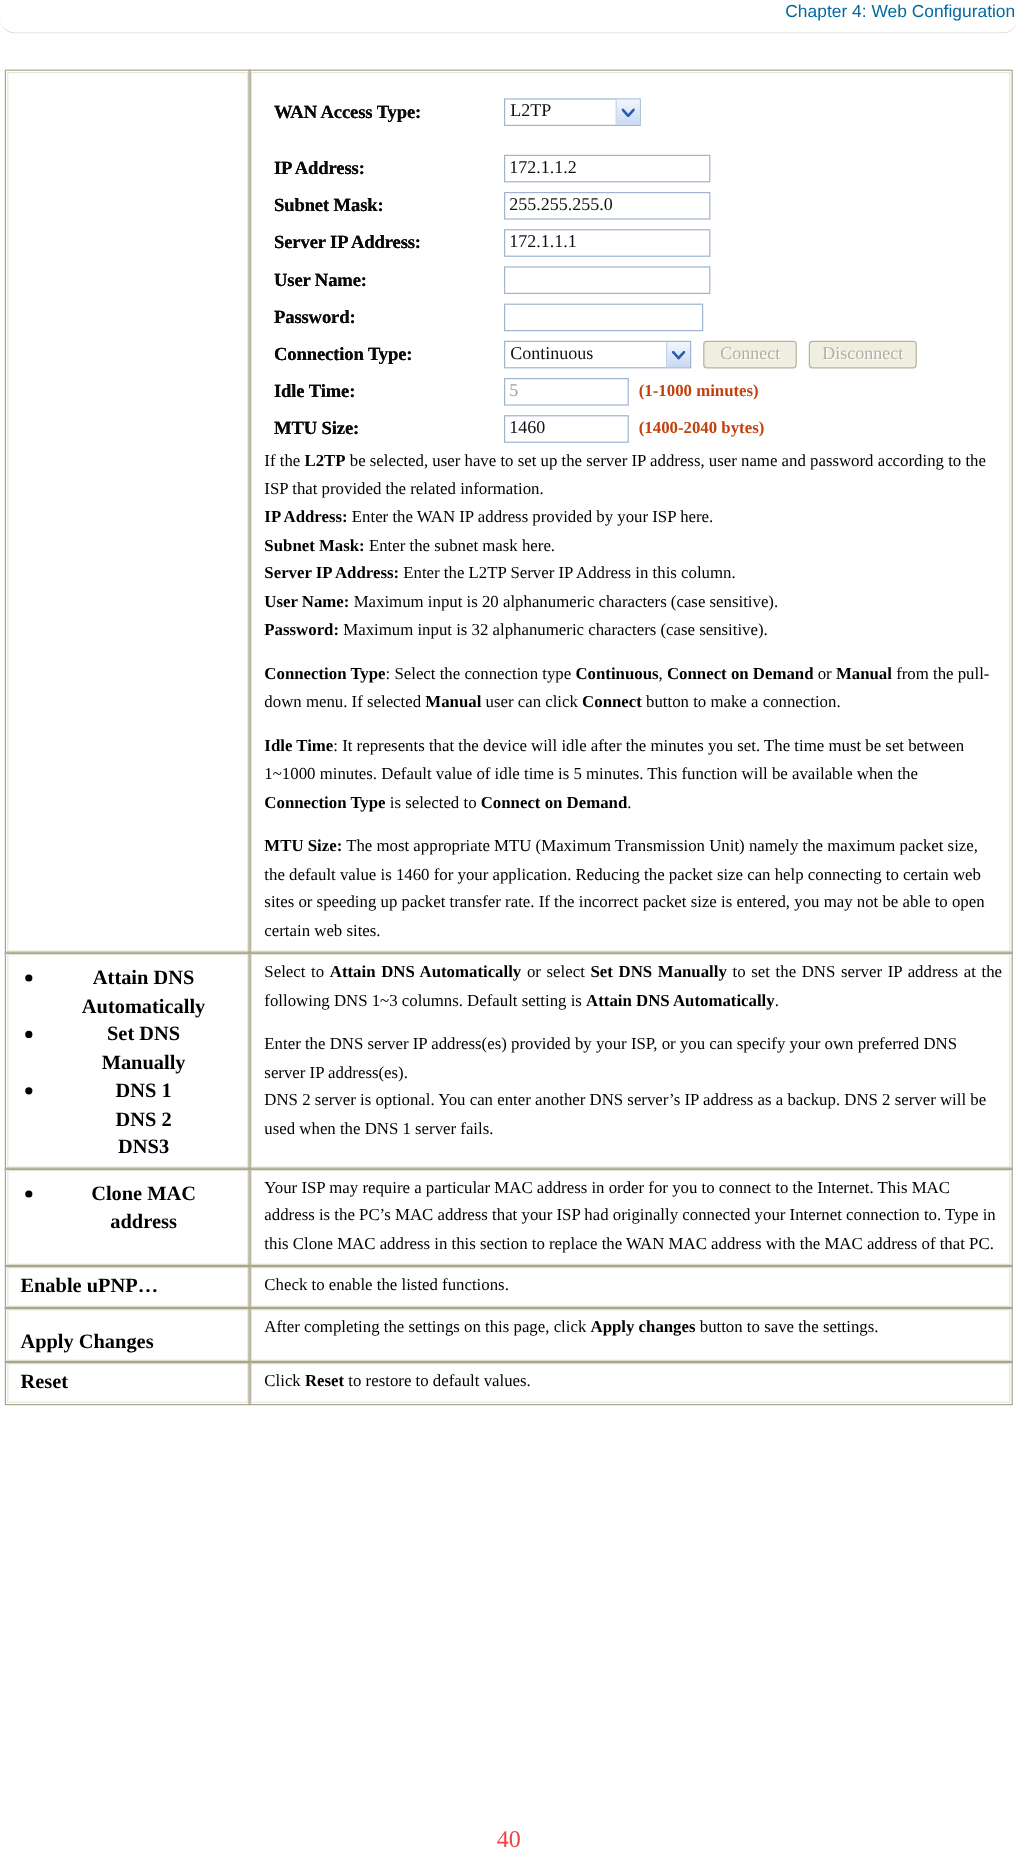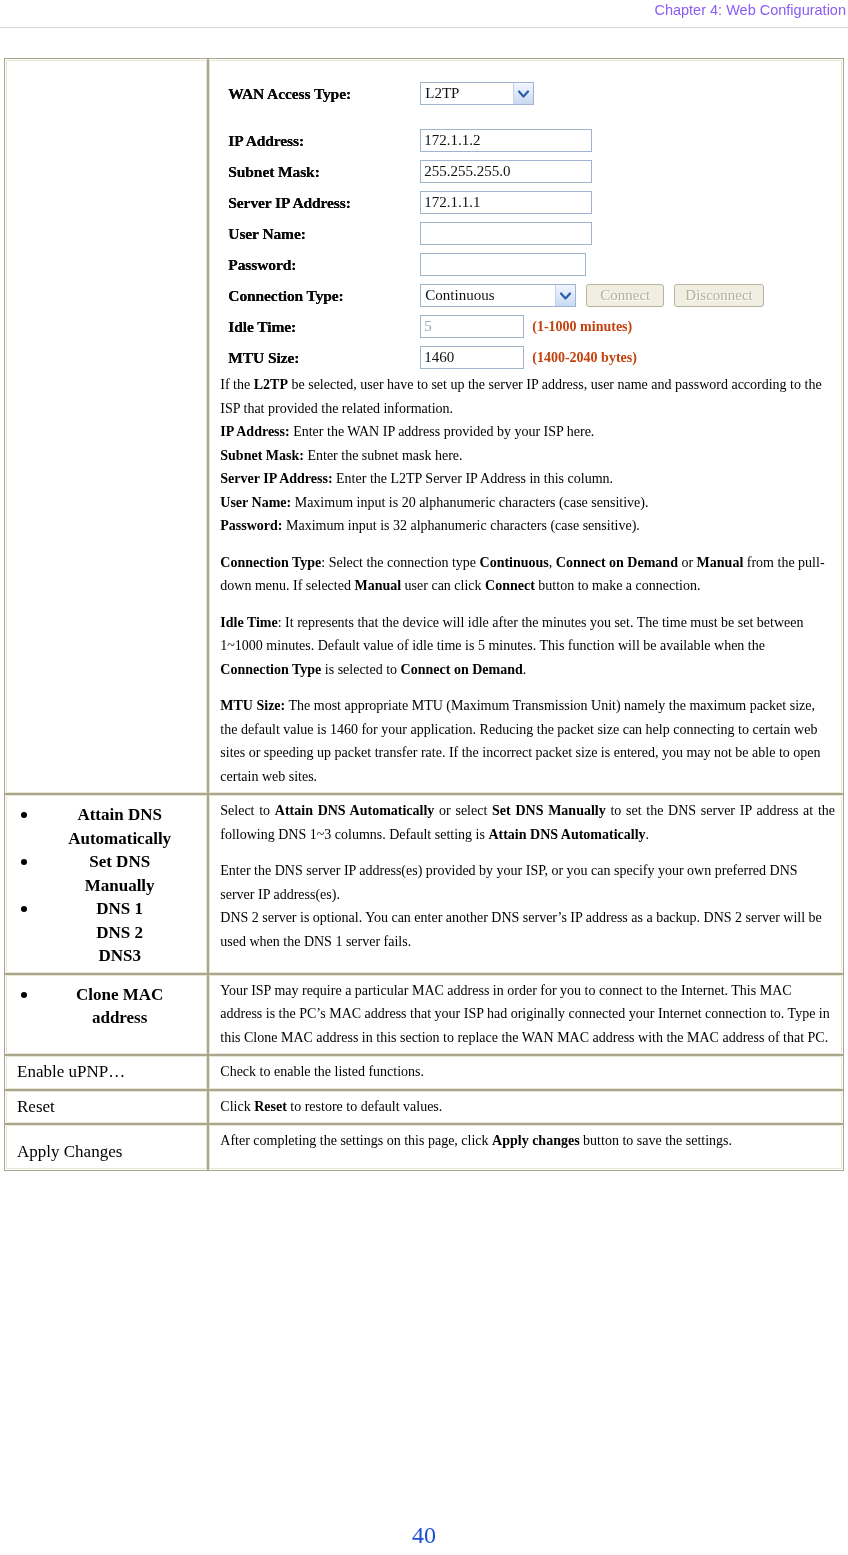--- a/index.html
+++ b/index.html
@@ -22,22 +22,23 @@
     top: 0;
     left: 0;
     width: 848px;
     height: 28px;
     box-sizing: border-box;
     padding-right: 2px;
     text-align: right;
     font-family: "Liberation Sans", sans-serif;
     font-size: 14.5px;
     line-height: 20px;
-    color: #8b5cf6;
+    color: #0369a1;
     border-bottom: 1px solid #d8d8d8;
+    border-radius: 13px;
   }
 
   
   .doc-table {
     position: absolute;
     left: 4px;
     top: 58px;
     width: 840px;
     border-collapse: separate;
     border-spacing: 2px;
@@ -176,36 +177,36 @@
     left: 4px;
     top: 9px;
     width: 6px;
     height: 6px;
     background: #000;
     border-radius: 50%;
   }
   .blist li .sub { display: block; padding-left: 0; }
   .cell-midmac { padding-top: 46px; }
   .lab-bold {
-    font-weight: normal;
+    font-weight: bold;
     font-size: 17px;
     line-height: 23.5px;
   }
   .tight { padding-top: 6px; padding-bottom: 6px; }
 
   
   .page-number {
     position: absolute;
     left: 0;
     top: 1522px;
     width: 848px;
     text-align: center;
-    font-size: 24px;
-    font-family: "Liberation Serif", serif;
-    color: #1d4ed8;
+    font-size: 20px;
+    font-family: "Liberation Serif", serif;
+    color: #ef4444;
   }
 </style>
 </head>
 <body>
 
 <div class="page-header">
   <span>Chapter 4: Web Configuration</span>
 </div>
 
 <table class="doc-table">
@@ -331,33 +332,33 @@
   <tr>
     <td class="col-left tight">
       <span class="lab-bold">Enable uPNP…</span>
     </td>
     <td class="col-right tight">
       <p class="para">Check to enable the listed functions.</p>
     </td>
   </tr>
 
   <tr>
+    <td class="col-left" style="padding-top:14px">
+      <span class="lab-bold">Apply Changes</span>
+    </td>
+    <td class="col-right tight">
+      <p class="para"><span>After completing the settings on this page, click </span><span class="b">Apply changes</span><span> button to save the settings.</span></p>
+    </td>
+  </tr>
+
+  <tr>
     <td class="col-left tight">
       <span class="lab-bold">Reset</span>
     </td>
     <td class="col-right tight">
       <p class="para"><span>Click </span><span class="b">Reset</span><span> to restore to default values.</span></p>
     </td>
   </tr>
 
-  <tr>
-    <td class="col-left" style="padding-top:14px">
-      <span class="lab-bold">Apply Changes</span>
-    </td>
-    <td class="col-right tight">
-      <p class="para"><span>After completing the settings on this page, click </span><span class="b">Apply changes</span><span> button to save the settings.</span></p>
-    </td>
-  </tr>
-
 </tbody>
   </table>
 
 <div class="page-number">40</div>
 
 </body></html>

